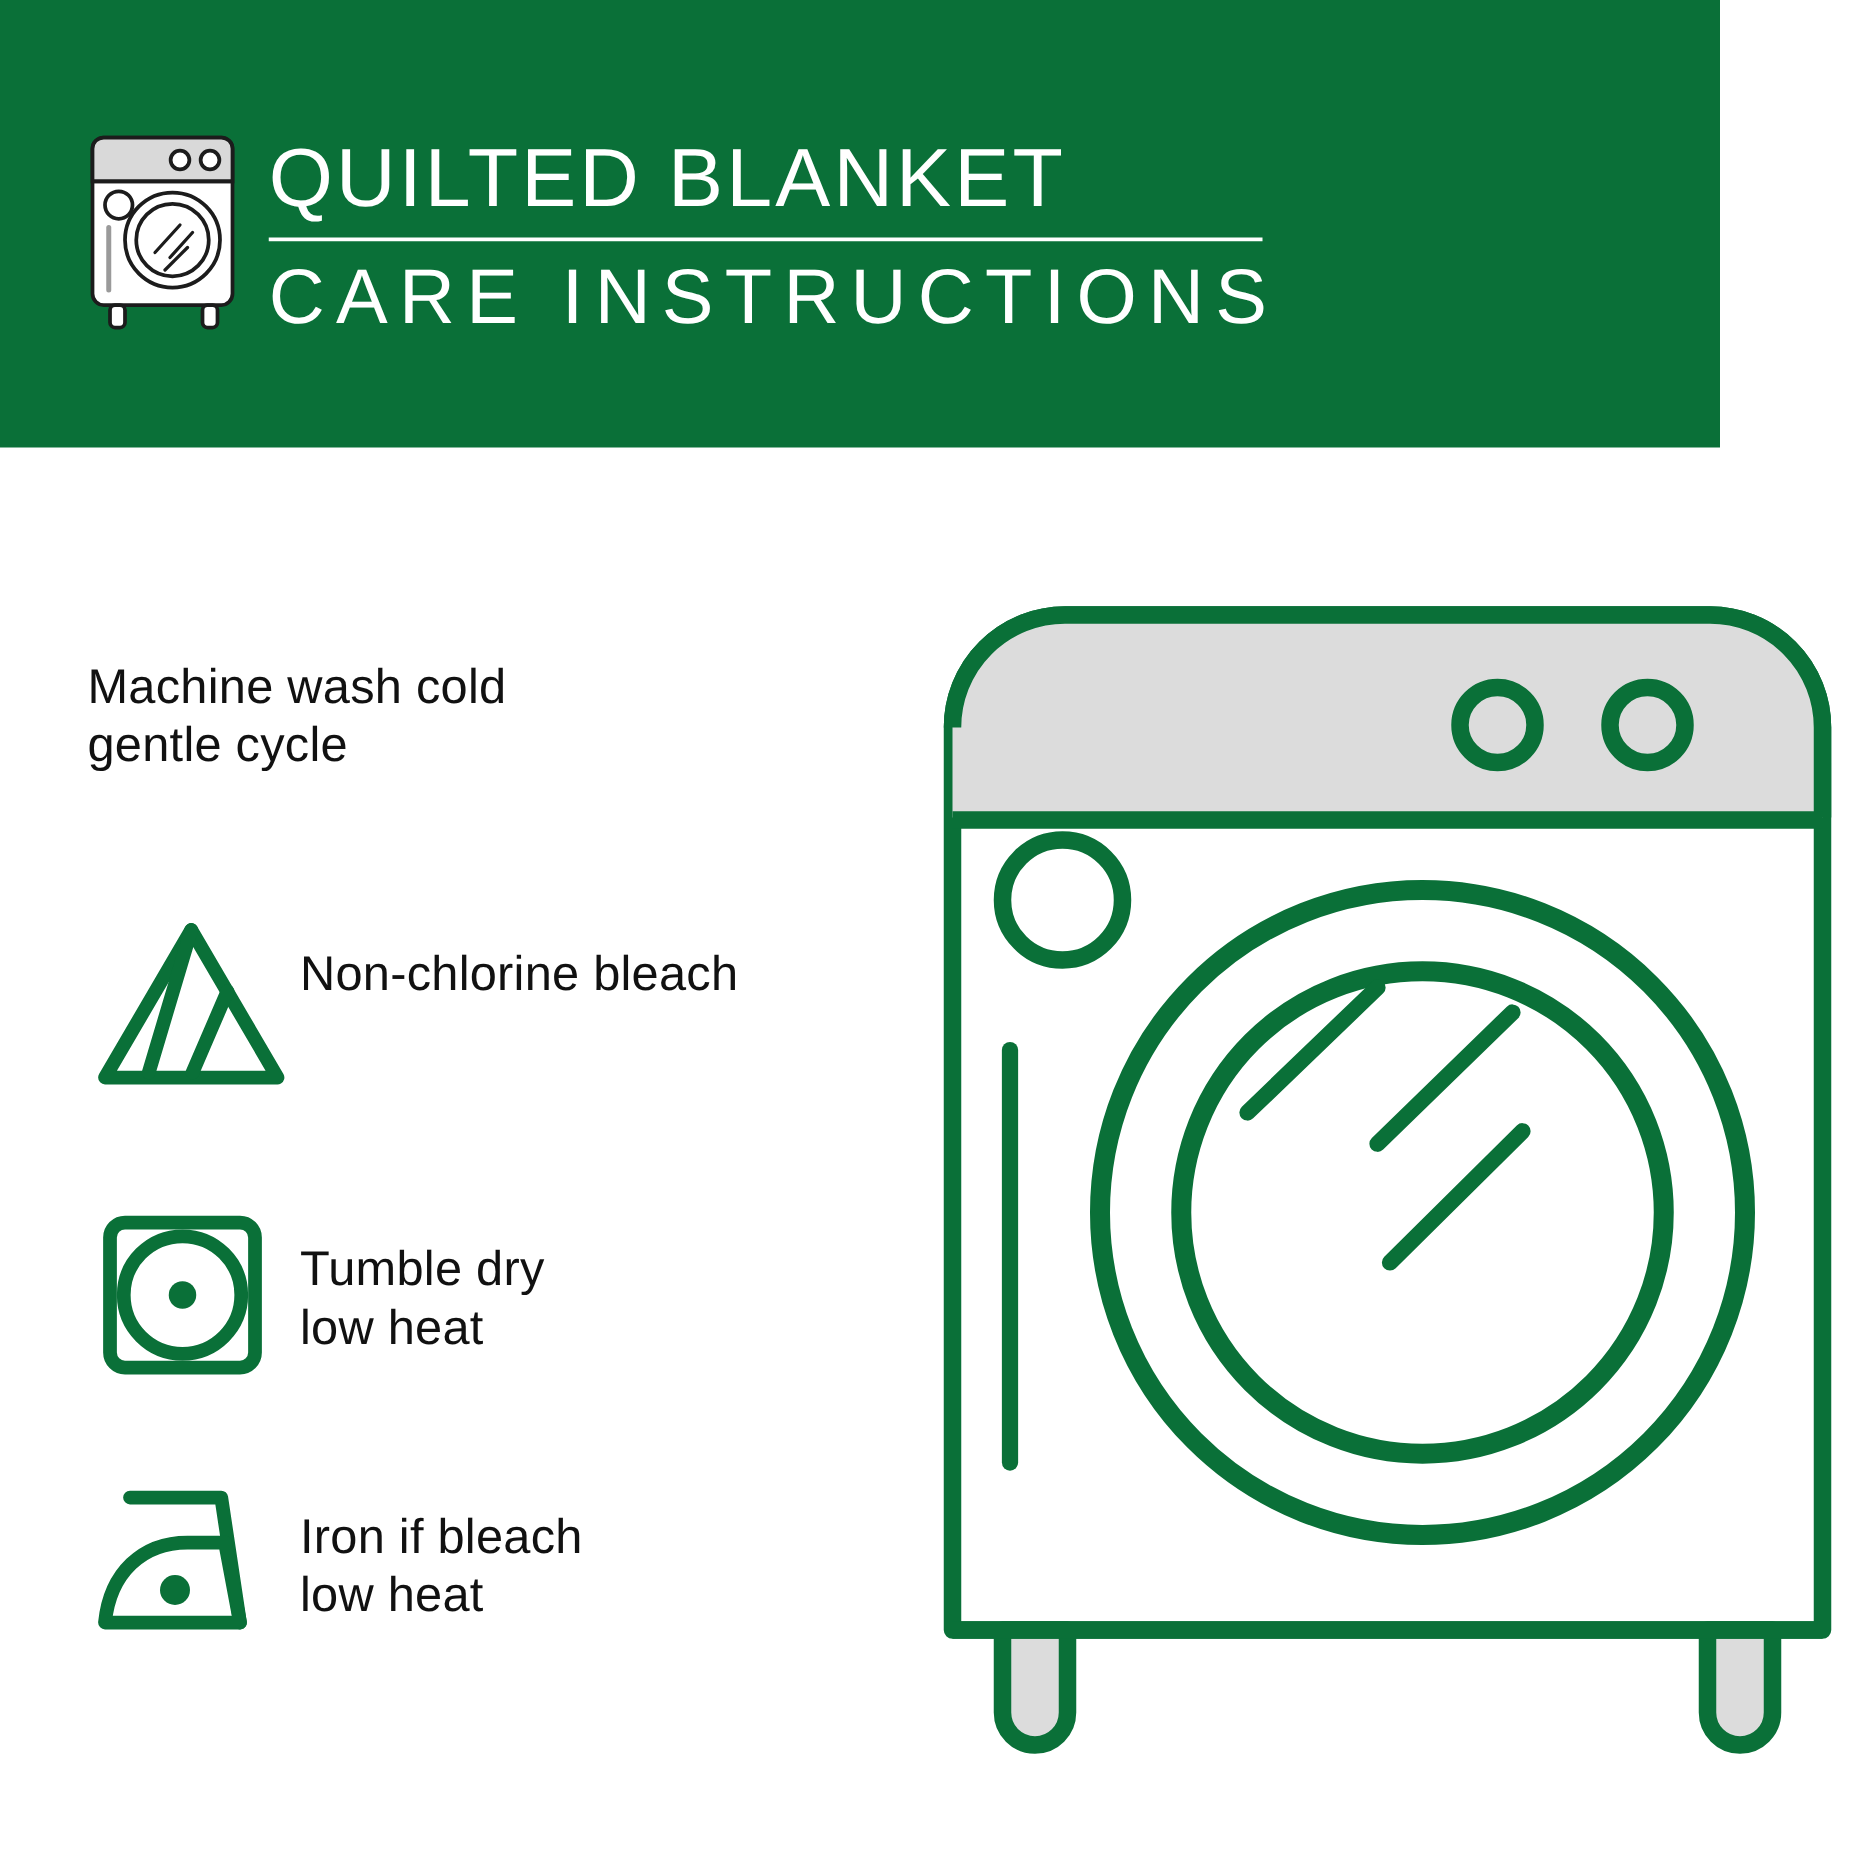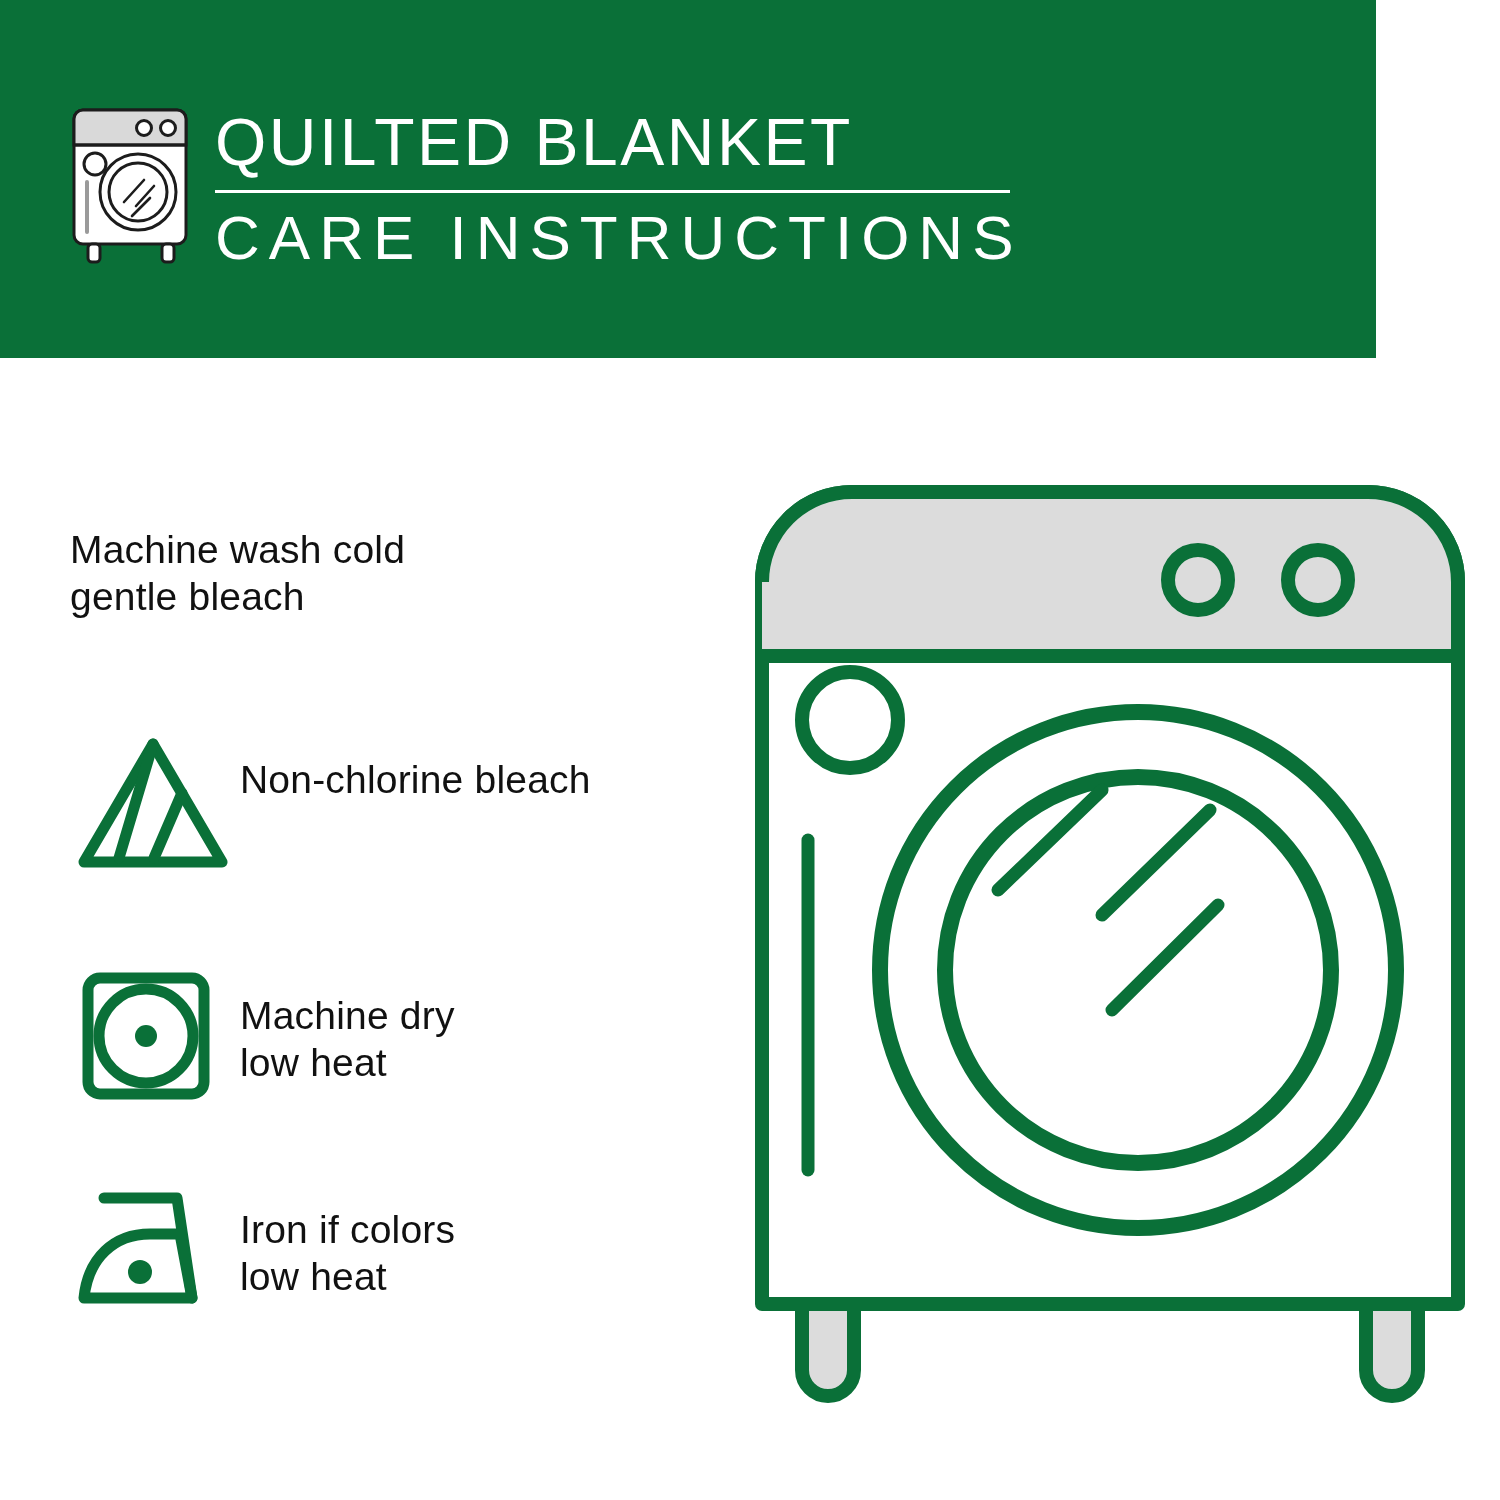--- a/index.html
+++ b/index.html
@@ -150,21 +150,21 @@
     <div class="title-sub">CARE INSTRUCTIONS</div>
   </div>
 
 </div>
 
 <div class="care-list">
 
   <div class="care-row care-row-0">
     <div class="care-text">
       <span class="ln">Machine wash cold</span>
-      <span class="ln">gentle bleach</span>
+      <span class="ln">gentle cycle</span>
     </div>
   </div>
 
   <div class="care-row care-row-1">
     <div class="care-symbol">
       <svg viewBox="0 0 170 148" width="170" height="148" xmlns="http://www.w3.org/2000/svg">
         <g fill="none" stroke="#0a7038" stroke-width="11" stroke-linecap="round" stroke-linejoin="round">
           <path d="M83 14 L 152 132 L 14 132 Z"></path>
           <line x1="83" y1="14" x2="49" y2="128"></line>
           <line x1="112" y1="63" x2="84" y2="128"></line>
@@ -180,39 +180,39 @@
     <div class="care-symbol compact">
       <svg viewBox="0 0 170 148" width="170" height="148" xmlns="http://www.w3.org/2000/svg">
         <g fill="none" stroke="#0a7038" stroke-width="11" stroke-linejoin="round">
           <rect x="18" y="16" width="116" height="116" rx="12" ry="12"></rect>
           <circle cx="76" cy="74" r="47"></circle>
         </g>
         <circle cx="76" cy="74" r="11" fill="#0a7038"></circle>
       </svg>
     </div>
     <div class="care-text">
-      <span class="ln">Machine dry</span>
+      <span class="ln">Tumble dry</span>
       <span class="ln">low heat</span>
     </div>
   </div>
 
   <div class="care-row care-row-3">
     <div class="care-symbol compact">
       <svg viewBox="0 0 170 148" width="170" height="148" xmlns="http://www.w3.org/2000/svg">
         <g fill="none" stroke="#0a7038" stroke-width="11" stroke-linecap="round" stroke-linejoin="round">
 
           <path d="M34 22 L 107 22 L 122 122"></path>
 
           <path d="M14 122 C 18 82, 44 58, 80 58 L 110 58 L 122 122 Z"></path>
         </g>
         <circle cx="70" cy="96" r="12" fill="#0a7038"></circle>
       </svg>
     </div>
     <div class="care-text">
-      <span class="ln">Iron if colors</span>
+      <span class="ln">Iron if bleach</span>
       <span class="ln">low heat</span>
     </div>
   </div>
 
 </div>
 
 <div class="washer-art">
   <svg viewBox="0 0 740 990" width="740" height="990" xmlns="http://www.w3.org/2000/svg">
 
     <path d="M22 112 a90 90 0 0 1 90 -90 h516 a90 90 0 0 1 90 90 v722 h-696 z" fill="#ffffff" stroke="#0a7038" stroke-width="14" stroke-linejoin="round"></path>

